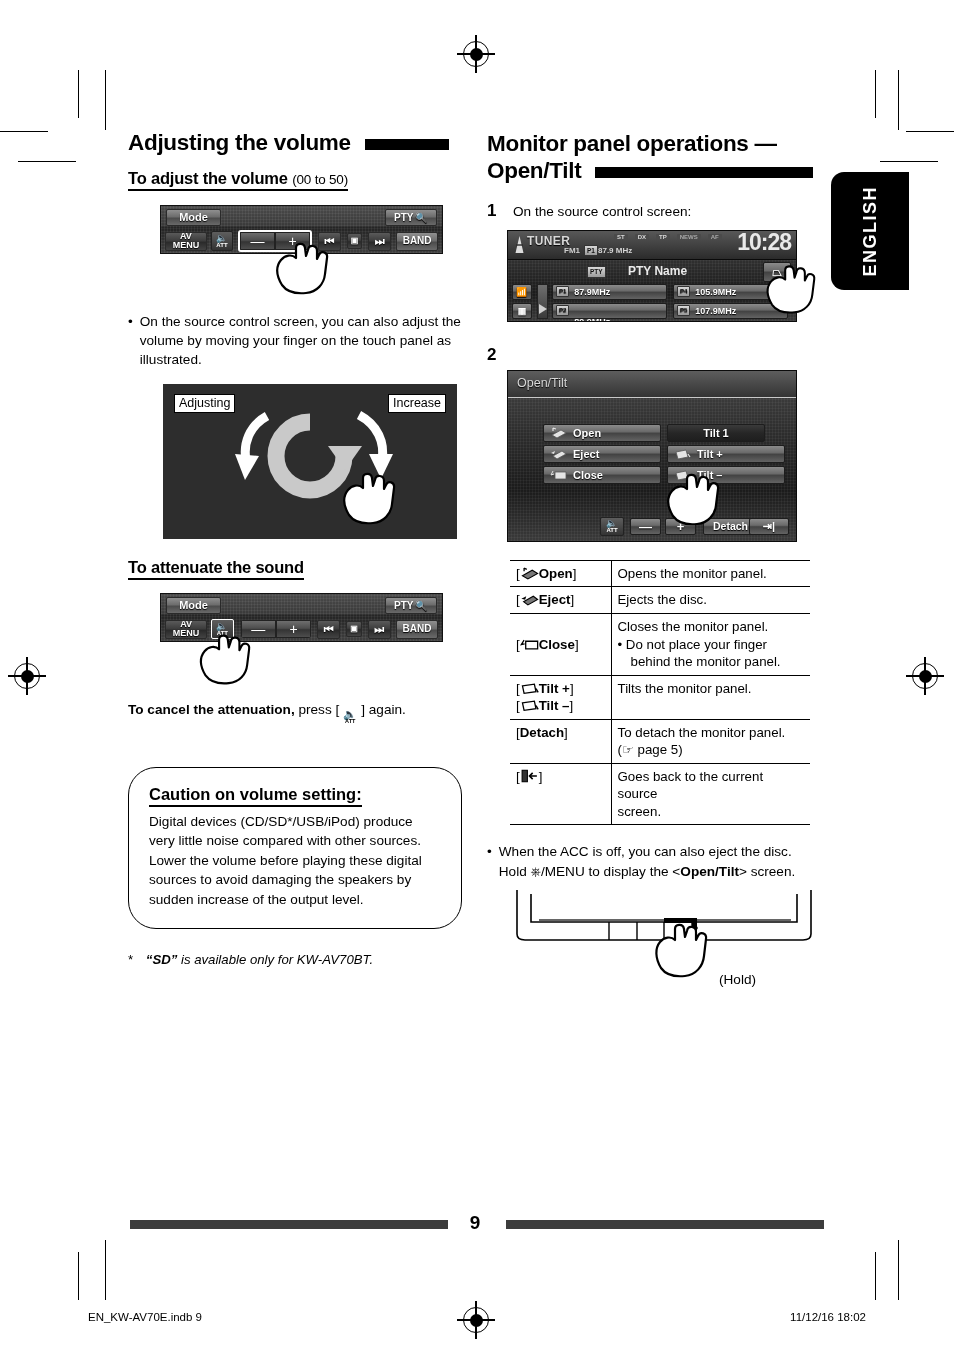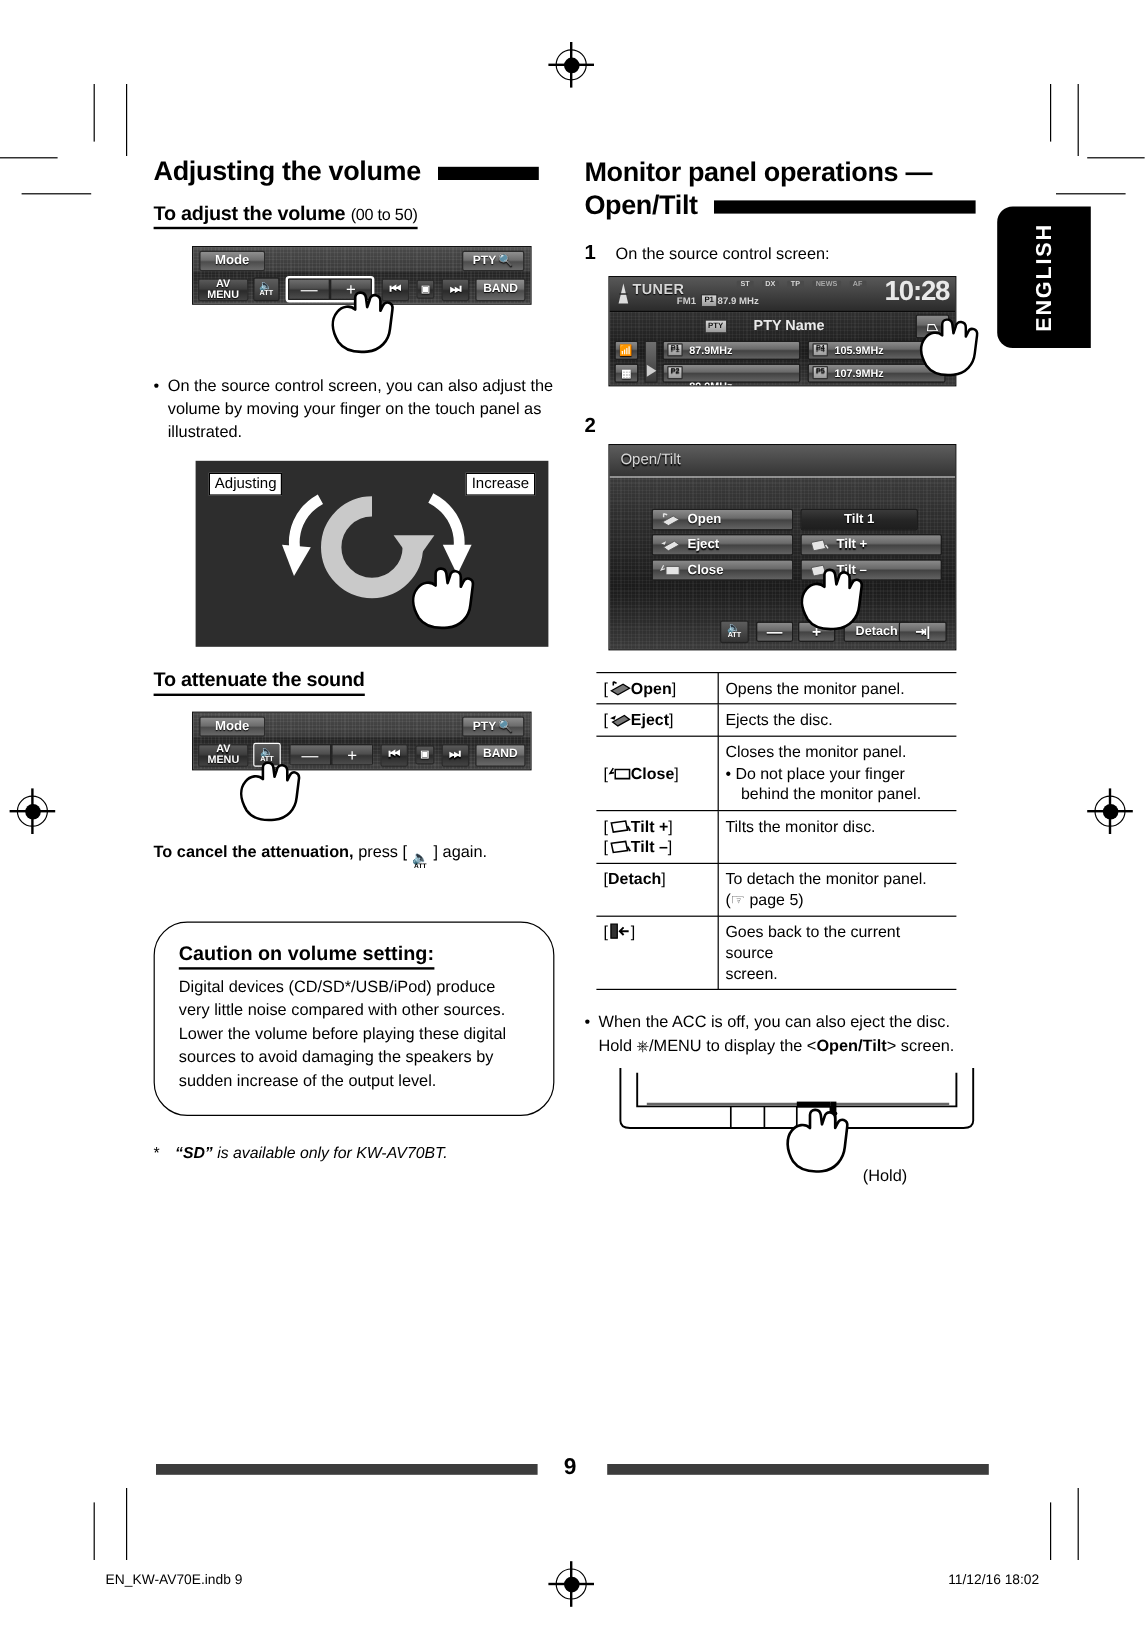--- a/index.html
+++ b/index.html
@@ -484,21 +484,21 @@
           </div>
         </div>
       </div>
       <svg class="hand" width="62" height="60" viewBox="0 0 62 58" style="left:172px;top:98px;">
         <path d="M14 47 C8 37 8 28 13 22 C17 17 24 16 28 20 L28 10 C28 5 36 4 37 10 L38 18
                  L40 12 C41 6 49 7 49 13 L49 21 L51 17 C53 12 60 14 59 20 L57 36
                  C56 46 49 54 38 55 C28 56 19 54 14 47 Z" fill="#ffffff" stroke="#000000" stroke-width="2.2" stroke-linejoin="round"></path>
       </svg>
     </div>
 
-    <table class="ref" style="margin-left:10px;margin-top:5px;">
+    <table class="ref" style="margin-left:23px;margin-top:5px;">
       <tbody>
           <tr class="first">
         <td class="k">
           [<svg class="ic" width="19" height="13" viewBox="0 0 17 12">
             <path d="M2 8 L11 3 L16 6 L7 11 Z" fill="#777" stroke="#000" stroke-width="1"></path>
             <path d="M3.5 4 L3.5 1 M3.5 1 L6 2.2" stroke="#000" stroke-width="1.2" fill="none"></path>
           </svg><b>Open</b>]
         </td>
         <td>Opens the monitor panel.</td>
       </tr>
@@ -528,21 +528,21 @@
         <td class="k">
           <div>[<svg class="ic" width="19" height="13" viewBox="0 0 17 12">
             <path d="M2 3.5 L13 2 L14.5 9 L3.5 10.5 Z" fill="#fff" stroke="#000" stroke-width="1.2"></path>
             <path d="M14.5 6 L16.5 9.5" stroke="#000" stroke-width="1.3"></path>
           </svg><b>Tilt +</b>]</div>
           <div>[<svg class="ic" width="19" height="13" viewBox="0 0 17 12">
             <path d="M2 3.5 L13 2 L14.5 9 L3.5 10.5 Z" fill="#fff" stroke="#000" stroke-width="1.2"></path>
             <path d="M14.5 6 L16.5 9.5" stroke="#000" stroke-width="1.3"></path>
           </svg><b>Tilt –</b>]</div>
         </td>
-        <td>Tilts the monitor disc.</td>
+        <td>Tilts the monitor panel.</td>
       </tr>
       <tr>
         <td class="k">
           [<b>Detach</b>]
         </td>
         <td>
           <div>To detach the monitor panel.</div>
           <div>(☞ page 5)</div>
         </td>
       </tr>

